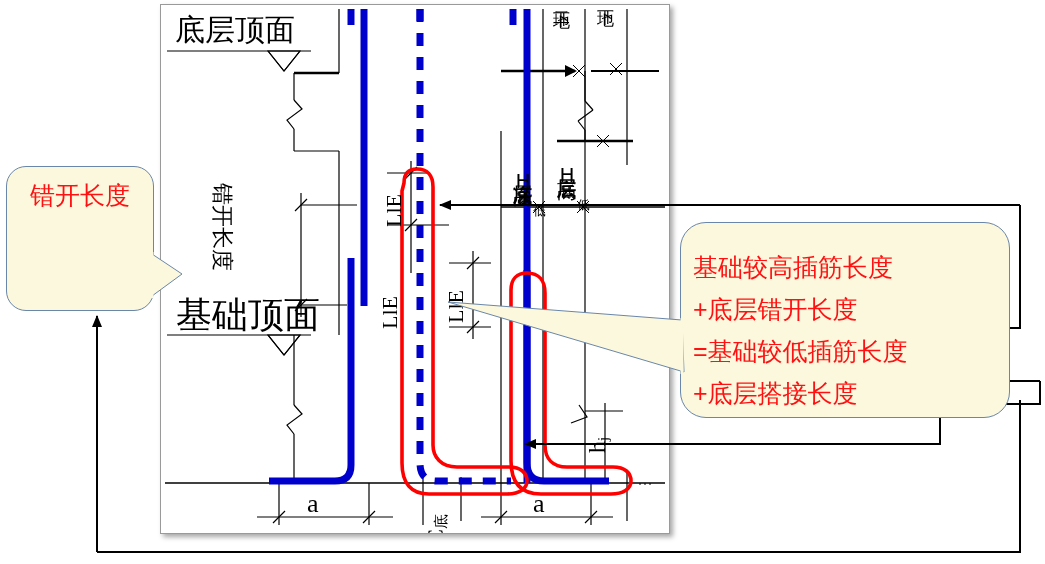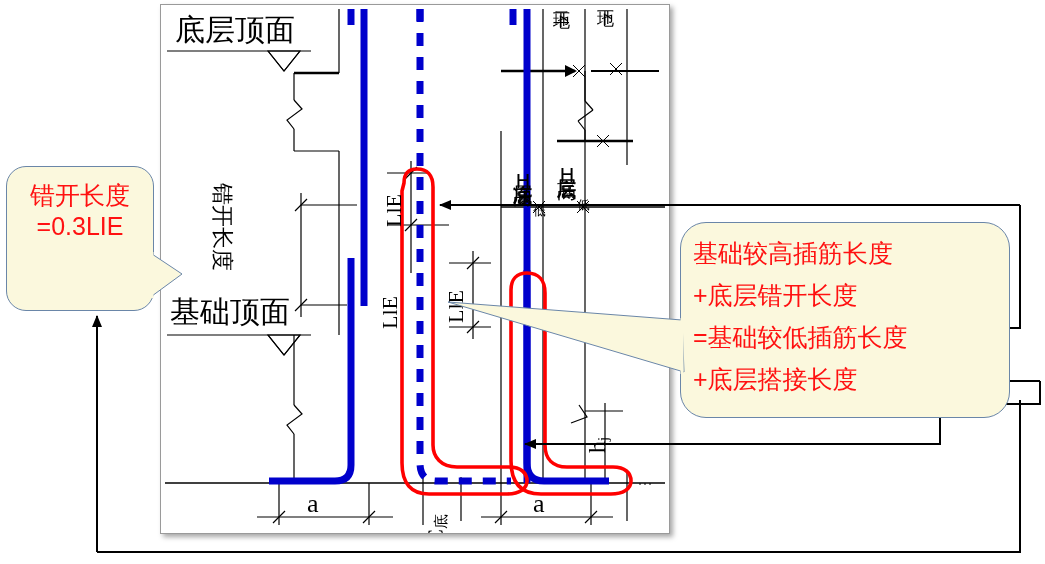--- a/index.html
+++ b/index.html
@@ -47,21 +47,21 @@
     font-size:25px; line-height:31px;
     color:#ff1111;
     white-space:nowrap;
   }
   #callout-left .pad{padding-top:13px;}
 
   #callout-right{
     left:680px; top:222px;
     width:330px; height:196px;
     border-radius:26px;
-    padding:9px 0 0 12px;
+    padding:23px 0 0 12px;
   }
   #callout-right .ln{
     font-size:25px; line-height:42px;
     color:#ff1111;
     white-space:nowrap;
   }
 
   
 
   
@@ -224,21 +224,21 @@
                  C470 484 462 489 450 489
                  L380 489
                  C360 489 350 478 350 456
                  L350 292 Z"></path>
       </g>
     </svg>
 
     
     <div class="lbl cjk" style="left:14px;top:10px;font-size:30px;">底层顶面</div>
 
-    <div class="lbl cjk" style="left:9px;top:292px;font-size:30px;">基础顶面</div>
+    <div class="lbl cjk" style="left:15px;top:292px;font-size:36px;">基础顶面</div>
 
     
     <div class="lbl cjk rot90b" style="left:72px;top:178px;font-size:22px;">错开长度</div>
 
     
     <div class="lbl cjk vert" style="left:392px;top:-6px;font-size:17px;">地下二</div>
     <div class="lbl cjk vert" style="left:436px;top:-8px;font-size:17px;">地下</div>
 
     
     <div class="lbl cjk" style="left:352px;top:164px;font-size:20px;">
@@ -296,21 +296,20 @@
     <path d="M152 254 L182 274 L152 296 Z" fill="#fbf8dd" stroke="#6a86a8" stroke-width="1"></path>
     <path d="M152 252 L152 298" stroke="#fbf8dd" stroke-width="3"></path>
 
     <path d="M682 320 L448 302 L684 372 Z" fill="#fbf8dd" stroke="#6a86a8" stroke-width="1"></path>
     <path d="M682 318 L682 374" stroke="#fbf8dd" stroke-width="3"></path>
   </svg>
 
   <div class="callout" id="callout-left">
     <div class="pad">
       <div class="ln">错开长度</div>
-      <div class="ln">=0.3LIE</div>
     </div>
   </div>
 
   <div class="callout" id="callout-right">
     <div class="ln">基础较高插筋长度</div>
     <div class="ln">+底层错开长度</div>
     <div class="ln">=基础较低插筋长度</div>
     <div class="ln">+底层搭接长度</div>
   </div>
 

